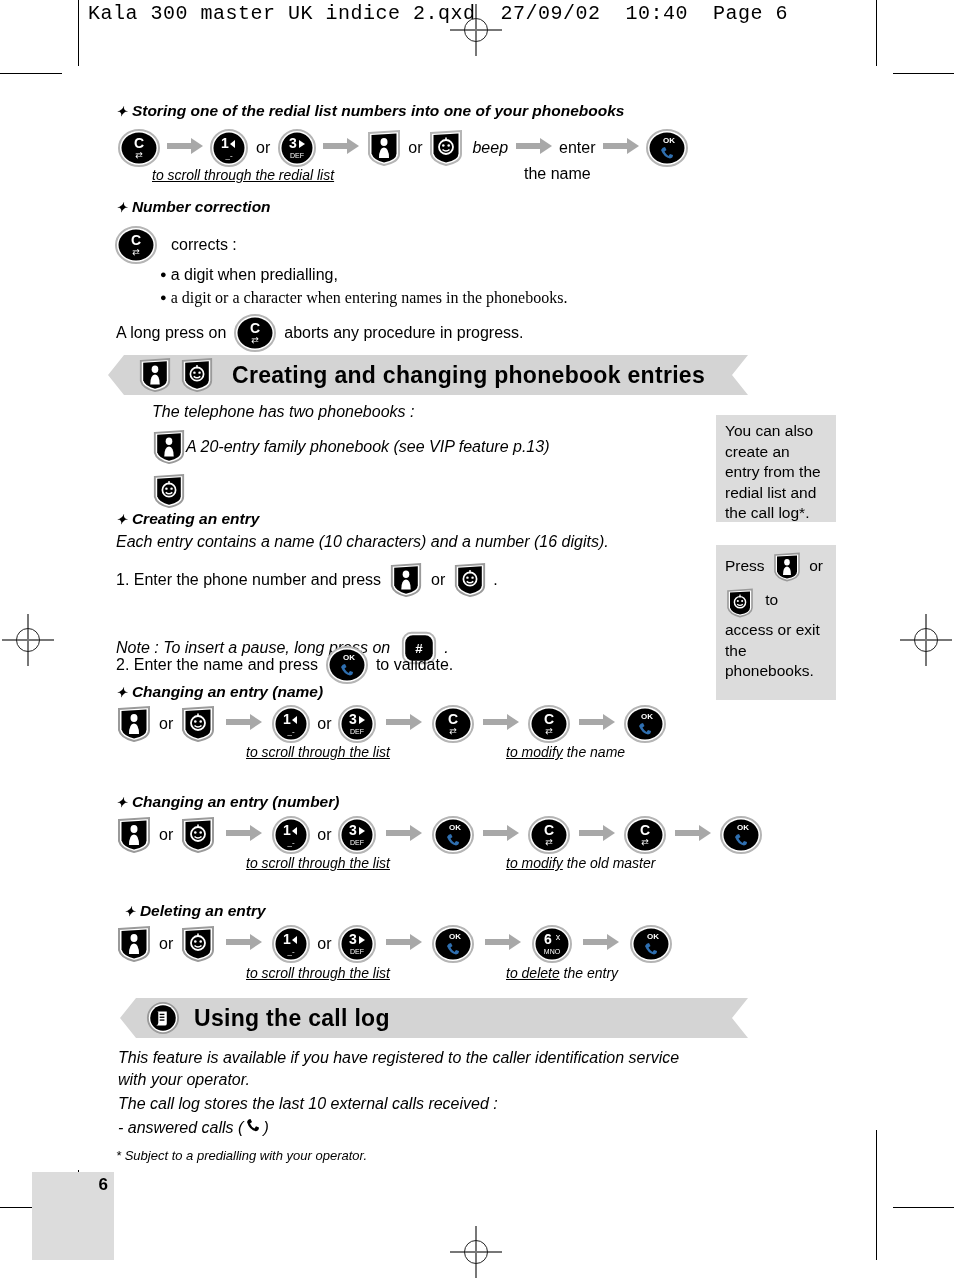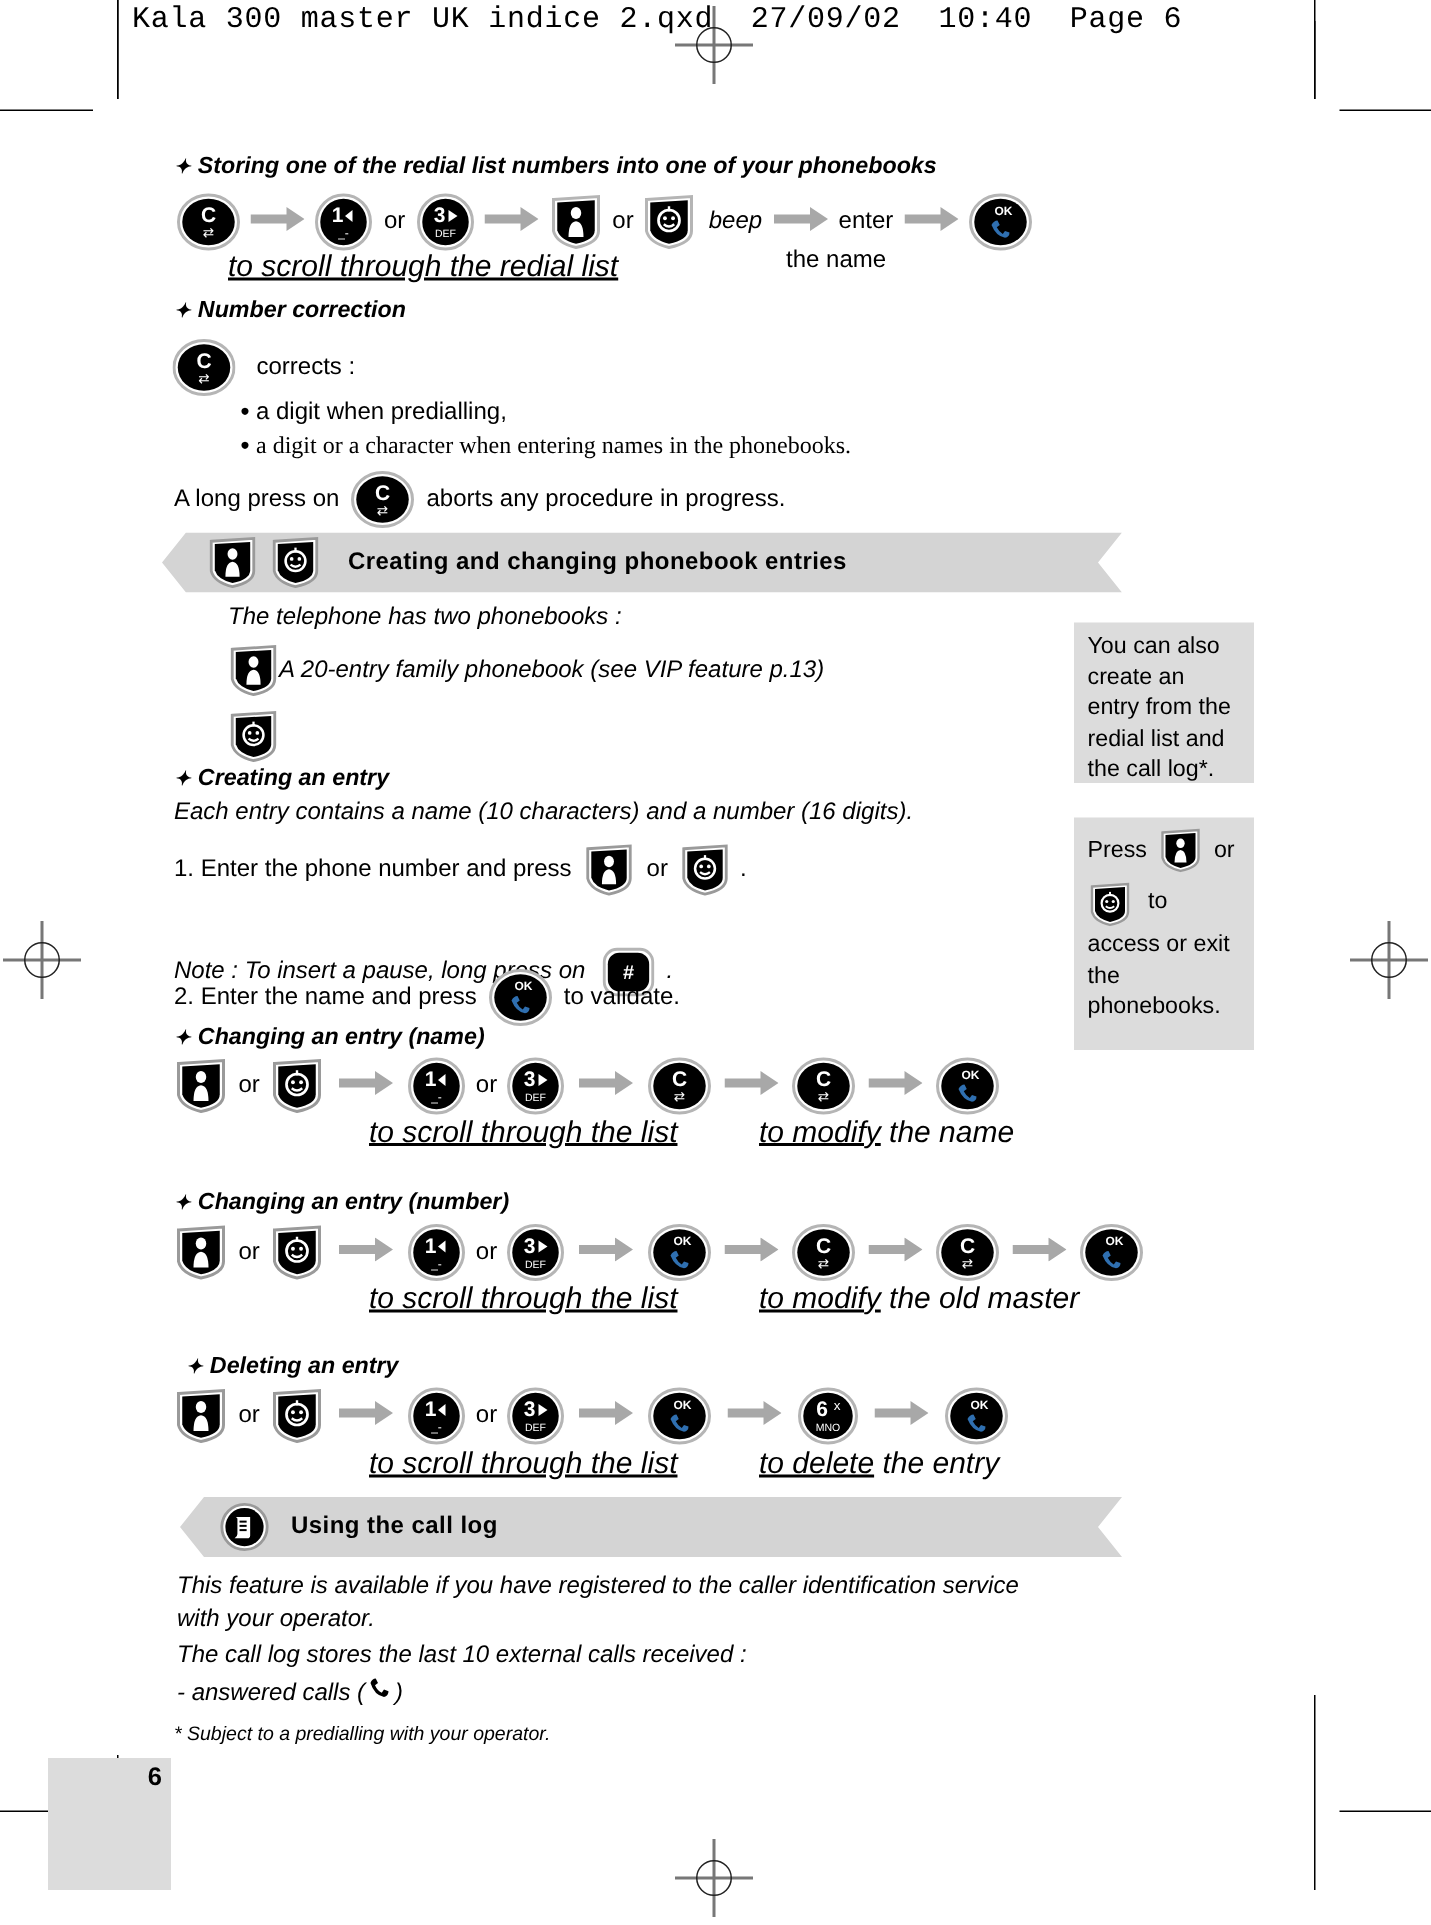--- a/index.html
+++ b/index.html
@@ -56,32 +56,32 @@
 
   .ul{text-decoration:underline;}
 
   
   .banner{position:relative;height:40px;display:flex;align-items:center;}
   .banner .shape{
     position:absolute;left:0;top:0;height:40px;
   }
   .banner .inner{position:relative;display:flex;align-items:center;z-index:2;}
   .banner .title{
-    font-size:16px;font-weight:bold;letter-spacing:0.3px;
+    font-size:23px;font-weight:bold;letter-spacing:0.3px;
   }
 
   
   .sidebox{
     position:absolute;background:#dcdcdc;
     font-size:15.5px;line-height:1.33;
     padding:6px 8px 7px 9px;
     box-sizing:border-box;
   }
 
-  .caption{font-size:20px;font-style:italic;}
+  .caption{font-size:14px;font-style:italic;}
   .caption .u{text-decoration:underline;}
 
   .pagenum{
     position:absolute;left:32px;top:1172px;width:82px;height:88px;background:#dcdcdc;
   }
   .pagenum span{position:absolute;right:6px;top:3px;font-size:17px;font-weight:bold;}
 
   .footnote{font-size:13px;font-style:italic;}
 
   .bullet{font-size:11px;vertical-align:2px;margin-right:4px;}

